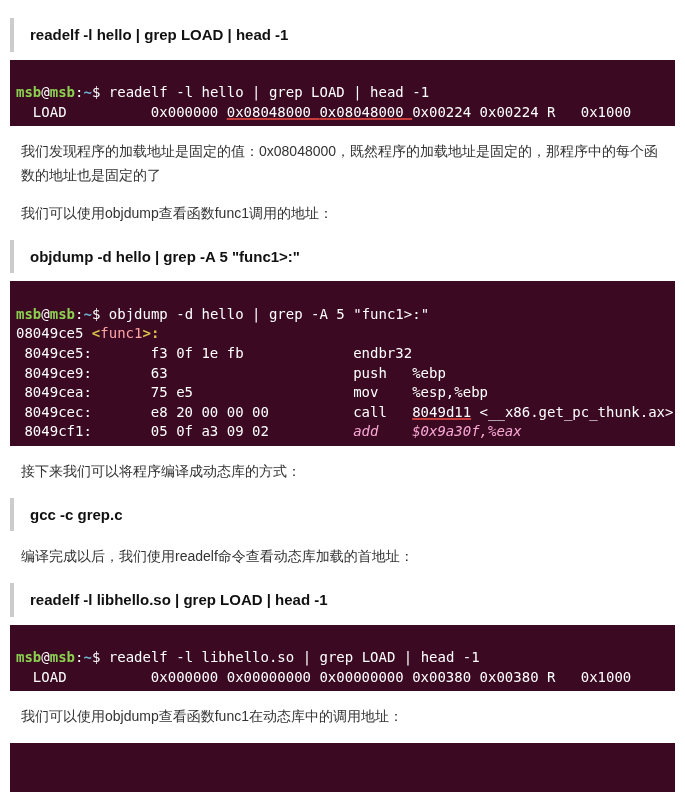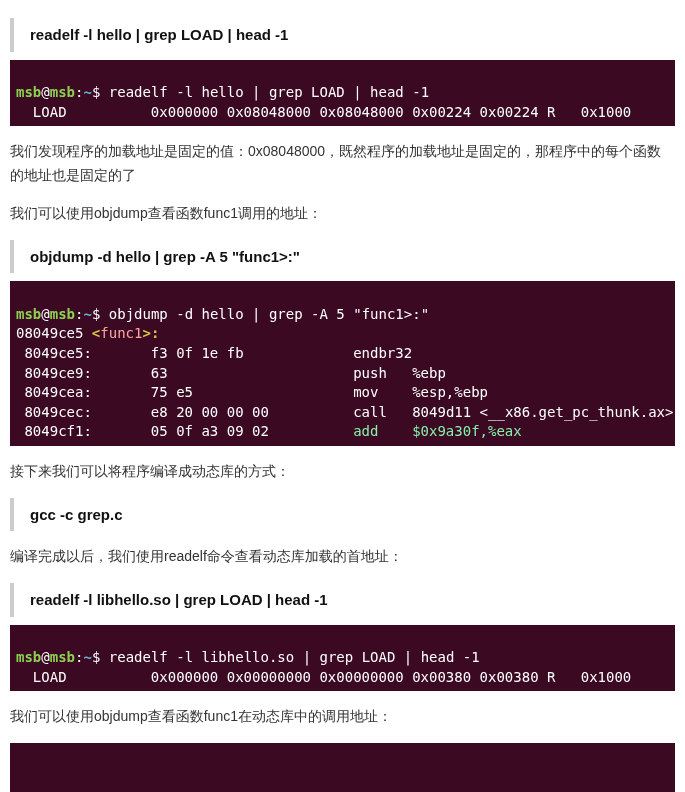--- a/index.html
+++ b/index.html
@@ -14,21 +14,21 @@
   .quote-block {
     border-left: 4px solid #ccc;
     padding: 4px 0 4px 16px;
     margin: 8px 0;
     font-weight: 700;
     font-size: 15px;
     color: #111;
   }
   .quote-block .line2 { margin-top: 8px; }
   .para {
-    margin: 14px 0;
+    margin: 14px 11px;
     font-size: 14px;
     color: #333;
   }
   .para b { font-weight: 400; }
   .term {
     background: #3b0a22;
     color: #fff;
     font-family: "DejaVu Sans Mono", Consolas, monospace;
     font-size: 14px;
     line-height: 1.4;
@@ -37,23 +37,23 @@
     overflow: hidden;
     margin: 6px 0;
   }
   .term.tall { font-size: 14.5px; padding: 8px 10px; line-height: 1.5; }
   .u  { color: #8bd14f; font-weight: 700; }
   .at { color: #fff; }
   .h  { color: #8bd14f; font-weight: 700; }
   .p  { color: #6fb3d2; font-weight: 700; }
   .w  { color: #fff; }
   .y  { color: #d9c24b; font-weight: 700; }
-  .c  { color: #86efac; }
+  .c  { color: #f9a8d4; font-style: italic; }
   .r  { color: #fca5a5; }
-  .rl { text-decoration-color: #c73b3b; text-decoration-thickness: 2px; }
+  .rl { text-decoration: underline; text-decoration-color: #c73b3b; text-decoration-thickness: 2px; }
 </style>
 </head>
 <body>
 
 <div class="quote-block">
   <span>readelf -l hello | grep LOAD | head -1</span>
 </div>
 
 <div class="term">
 <span><span class="u">msb</span><span class="at">@</span><span class="h">msb</span><span class="w">:</span><span class="p">~</span><span class="w">$</span><span class="w"> </span><span class="w">readelf -l hello | grep LOAD | head -1</span></span>

